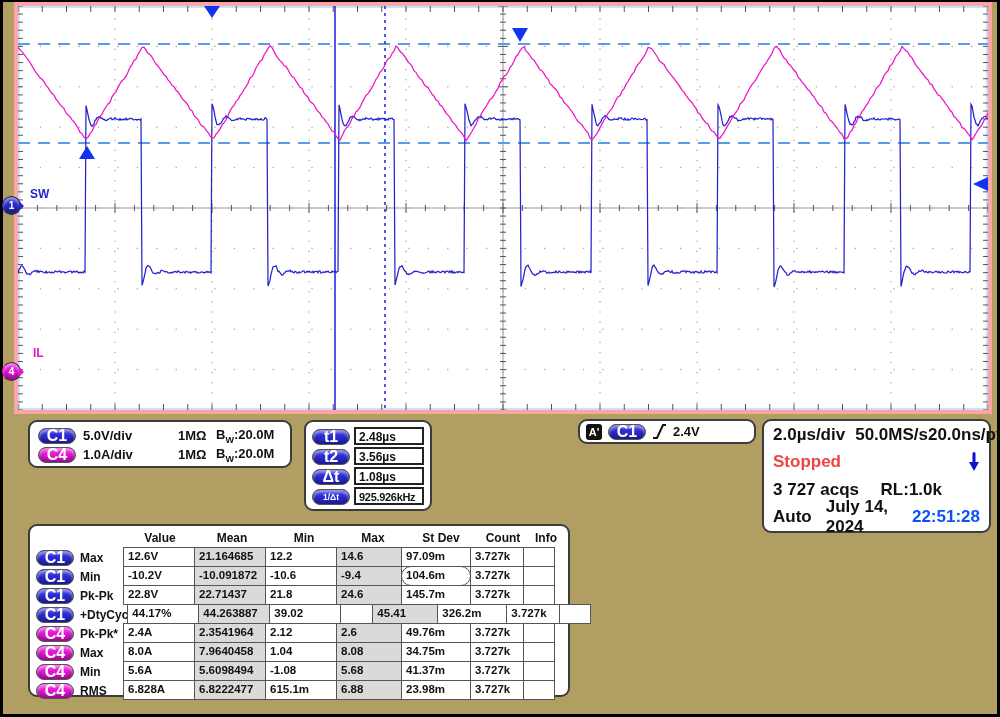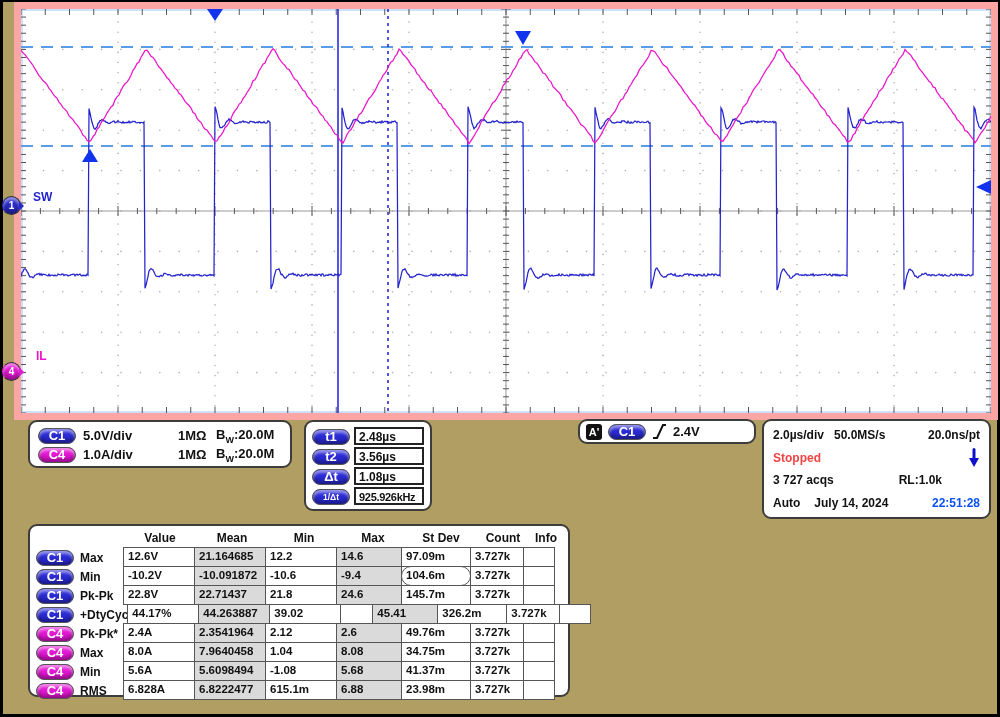--- a/index.html
+++ b/index.html
@@ -5,21 +5,21 @@
   html,body{margin:0;padding:0;}
   body{
     width:1000px;height:717px;position:relative;background:#000;
     font-family:"Liberation Sans",sans-serif;overflow:hidden;
     -webkit-font-smoothing:antialiased;
   }
   .bezel{position:absolute;left:3px;top:2px;width:994px;height:712px;background:#b09e63;}
   
   .screen{
     position:absolute;left:14px;top:2px;width:970px;height:404px;
-    background:#fff;border:7px solid #fca5a5;
+    background:#fff;border:4px solid #fca5a5;
     box-shadow:inset 0 0 0 2px #cfe0fb;
   }
   .screen svg{position:absolute;left:0;top:0;}
   .ch-marker{
     position:absolute;width:17px;height:17px;border-radius:50%;
     color:#fff;font-size:10px;font-weight:bold;text-align:center;line-height:17px;
     border:1px solid #333;z-index:5;
     box-shadow:inset 0 3px 3px rgba(255,255,255,.5), inset 0 -3px 4px rgba(0,0,0,.4);
   }
   .ch-marker::after{
@@ -28,21 +28,21 @@
   }
   .ch1m{background:#2a2ac8;border-left-color:#2a2ac8;}
   .ch4m{background:#e416d4;border-left-color:#e416d4;}
   
   .box{
     position:absolute;background:#fff;border:2px solid #3c3c3c;border-radius:9px;
     color:#111;font-weight:bold;
   }
   .pill{
     display:inline-block;width:36px;height:14px;border-radius:8px;flex:0 0 36px;
-    color:#fff;font-weight:bold;font-size:13px;text-align:center;line-height:14px;
+    color:#fff;font-weight:bold;font-size:16px;text-align:center;line-height:14px;
     border:1px solid #555;
     box-shadow:inset 0 3px 3px rgba(255,255,255,.5), inset 0 -3px 4px rgba(0,0,0,.4);
   }
   .pill.c1{background:#2b2bd6;}
   .pill.c4{background:#e416d4;}
   
   .ch-box{left:28px;top:420px;width:264px;height:48px;padding:4px 8px;box-sizing:border-box;}
   .ch-row{display:flex;align-items:center;height:19px;font-size:13px;}
   .ch-row .scale{margin-left:7px;flex:0 0 95px;}
   .ch-row .imp{flex:0 0 38px;}
@@ -59,22 +59,22 @@
   .cur-val.small{font-size:11px;letter-spacing:-.3px;}
   
   .trig-box{left:578px;top:419px;width:178px;height:25px;display:flex;align-items:center;
     padding:0 6px;box-sizing:border-box;gap:6px;}
   .abadge{
     width:16px;height:16px;background:#111;color:#fff;border-radius:3px;
     font-size:11px;text-align:center;line-height:16px;flex:0 0 16px;
   }
   .trig-level{font-size:13px;}
   
-  .horiz-box{left:762px;top:419px;width:229px;height:100px;padding:5px 9px;box-sizing:border-box;
-    display:flex;flex-direction:column;justify-content:space-between;font-size:12px;}
+  .horiz-box{left:762px;top:419px;width:229px;height:114px;padding:5px 9px;box-sizing:border-box;
+    display:flex;flex-direction:column;justify-content:space-between;font-size:17px;}
   .h-row{display:flex;align-items:center;height:18px;}
   .stopped{color:#ef4444;}
   .timestr{color:#0a52f5;}
   .sp{flex:1;}
   
   .meas-panel{left:28px;top:524px;width:542px;height:173px;padding:2px 6px;box-sizing:border-box;}
   .m-head{display:flex;height:20px;align-items:center;font-size:12px;}
   .m-row{display:flex;height:19px;align-items:stretch;}
   .m-labelcol{flex:0 0 88px;display:flex;align-items:center;font-size:12px;}
   .m-labelcol .pill{margin-right:6px;}

